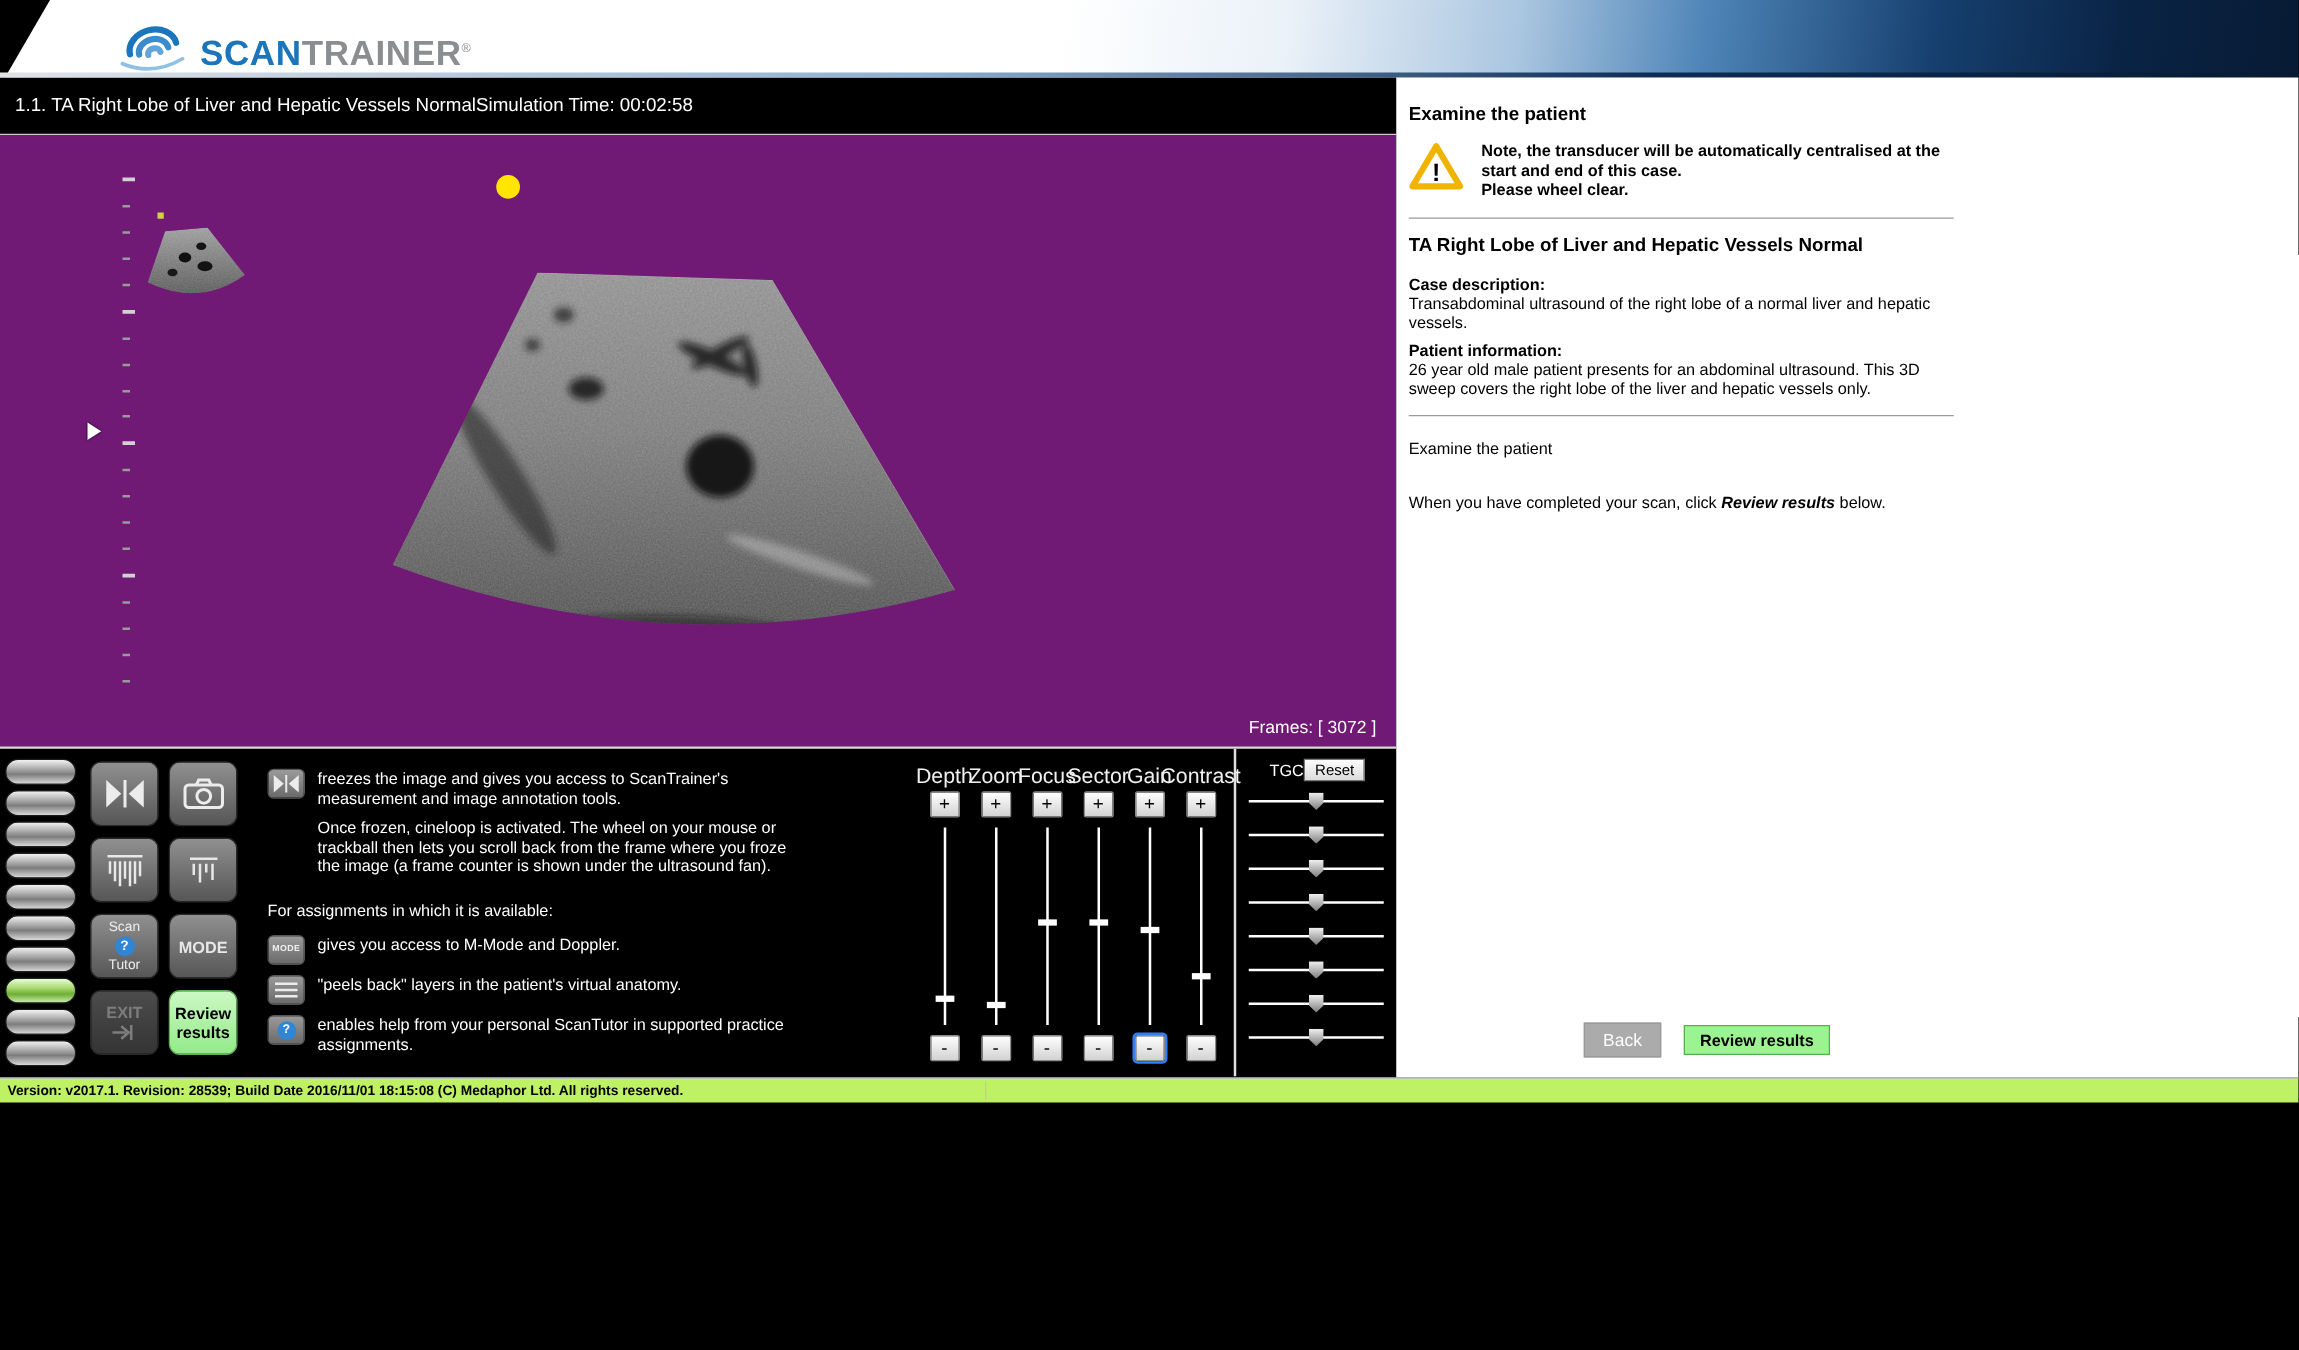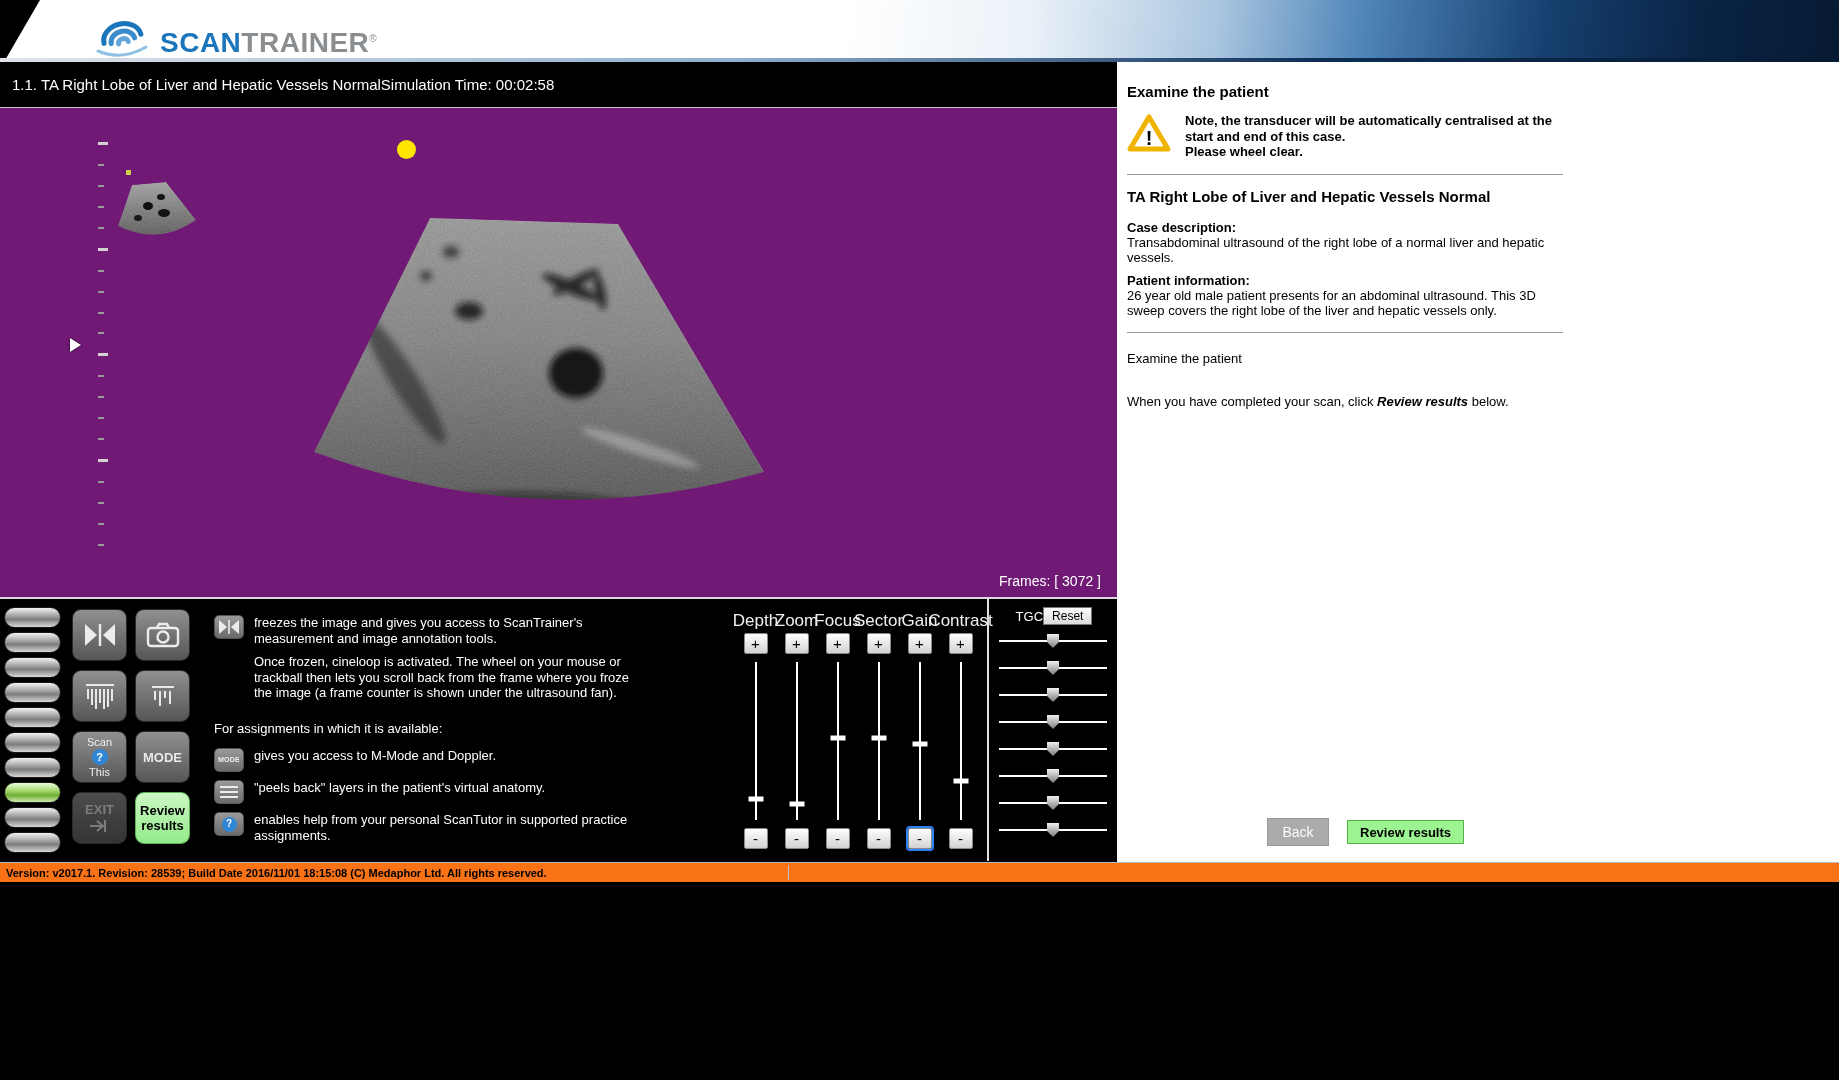--- a/index.html
+++ b/index.html
@@ -120,21 +120,21 @@
   .sb-body { margin:0; width:420px; }
   .sb-exam { margin:18px 0 0; }
   .sb-complete { margin:28px 0 0; width:420px; }
   .sb-buttons { position:absolute; left:150px; bottom:16px; display:flex; gap:18px; align-items:center; }
   .back-btn { width:62px; height:28px; background:#ababab; border:1px solid #999; color:#fdfdfd;
     font-size:14px; cursor:pointer; font-family:"Liberation Sans",sans-serif; }
   .review-btn { height:24px; background:#9cf391; border:1px solid #57b24d; color:#000;
     font-weight:bold; font-size:13px; padding:2px 12px; cursor:pointer; font-family:"Liberation Sans",sans-serif; }
 
   
-  .statusbar { height:20px; background:#f97316; border-top:1px solid #bbb; font-size:11px;
+  .statusbar { height:20px; background:#bef264; border-top:1px solid #bbb; font-size:11px;
     font-weight:bold; color:#000; display:flex; align-items:center; padding-left:6px; position:relative; }
   .statusbar .divider { position:absolute; left:788px; top:2px; bottom:2px; width:1px; background:#c4c4c4; }
   .black-footer { height:197px; background:#000; }
 </style>
 </head>
 <body>
 
 <div class="page">
 
   <header class="banner">
@@ -307,21 +307,21 @@
               <line x1="4" y1="5" x2="26" y2="5" stroke-width="2"></line>
               <line x1="7" y1="9" x2="7" y2="18" stroke-width="2"></line>
               <line x1="12" y1="9" x2="12" y2="24" stroke-width="2"></line>
               <line x1="17" y1="9" x2="17" y2="16" stroke-width="2"></line>
               <line x1="22" y1="9" x2="22" y2="22" stroke-width="2"></line>
             </svg>
           </button>
           <button class="cbtn">
             <span class="stt">Scan</span>
             <span class="qcircle">?</span>
-            <span class="stt">This</span>
+            <span class="stt">Tutor</span>
           </button>
           <button class="cbtn">
             <span class="lbl">MODE</span>
           </button>
           <button class="cbtn disabled">
             <span class="lbl">EXIT</span>
             <svg width="24" height="16" viewBox="0 0 24 16" fill="none" stroke="#7d7d7d" stroke-width="2">
               <path d="M2,8 H13"></path>
                 <path d="M9,3 L15,8 L9,13"></path>
                 <path d="M17,2 V14"></path>

